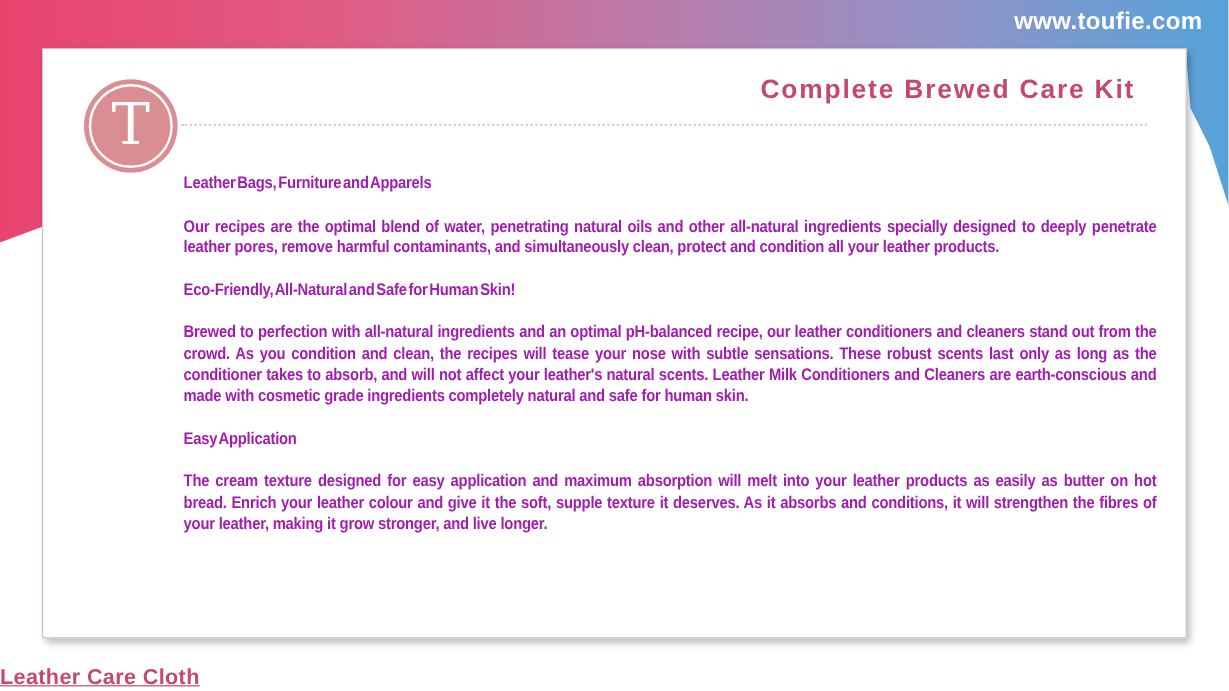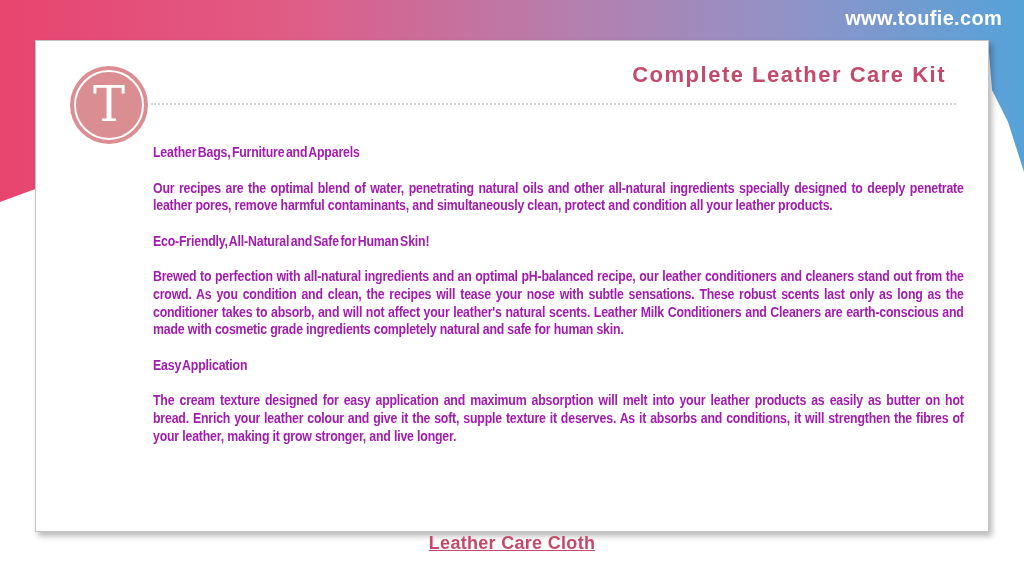--- a/index.html
+++ b/index.html
@@ -49,21 +49,21 @@
     transform:scaleX(0.88);transform-origin:0 0;width:113.6%;
     font-size:14px;line-height:17.6px;font-weight:bold;
   }
   .sec-heading{
     margin:0 0 18px 0;word-spacing:-2px;letter-spacing:-0.2px;
   }
   .sec-body{
     margin:0 0 18px 0;text-align:justify;letter-spacing:-0.2px;
   }
   .footer-link{
-    position:absolute;top:533px;left:0;width:1024px;text-align:center;
+    position:absolute;top:554px;left:0;width:1024px;text-align:left;
   }
   .footer-link span{
     color:#c5496a;font-size:18px;font-weight:bold;text-decoration:underline;
     letter-spacing:.3px;cursor:pointer;
   }
 </style>
 </head>
 <body>
 
 <div class="slide">
@@ -71,21 +71,21 @@
   <div class="bg-band"></div>
 
   <div class="site-url">www.toufie.com</div>
 
   <div class="card">
 
     <div class="logo">
       <span class="logo-letter">T</span>
     </div>
 
-    <div class="card-title">Complete Leather Care Kit</div>
+    <div class="card-title">Complete Brewed Care Kit</div>
 
     <div class="dotted-line"></div>
 
     <div class="content">
       <div class="condense">
 
         <p class="sec-heading">Leather Bags, Furniture and Apparels</p>
         <p class="sec-body">Our recipes are the optimal blend of water, penetrating natural oils and other all-natural ingredients specially designed to deeply penetrate leather pores, remove harmful contaminants, and simultaneously clean, protect and condition all your leather products.</p>
 
         <p class="sec-heading">Eco-Friendly, All-Natural and Safe for Human Skin!</p>

